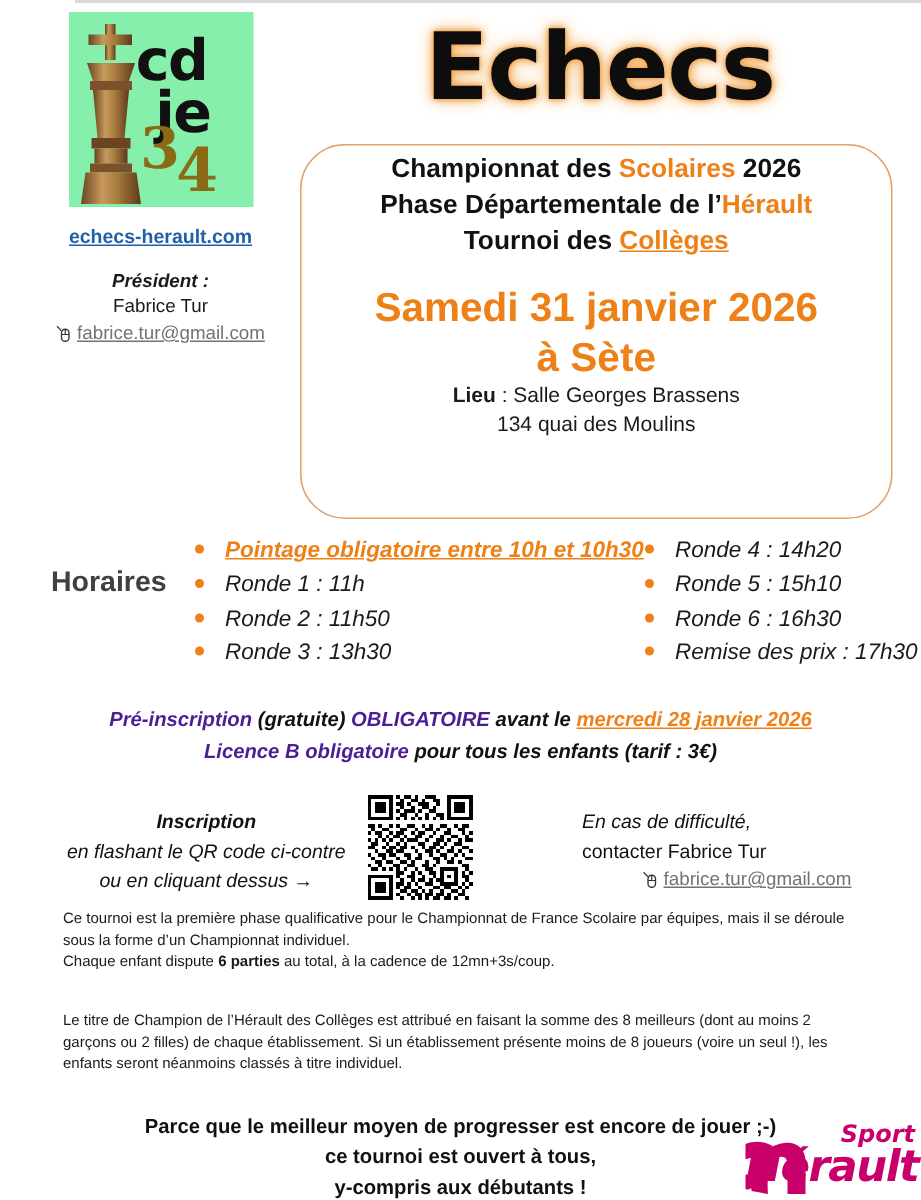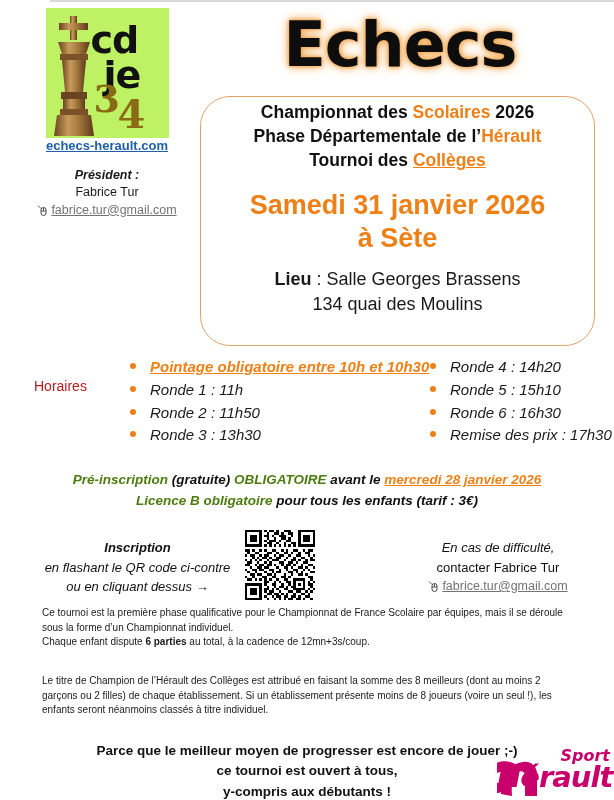--- a/index.html
+++ b/index.html
@@ -10,38 +10,38 @@
     color:#1a1a1a;
     position:relative;
     overflow:hidden;
   }
   .top-rule{position:absolute;left:50px;top:0;width:564px;height:2px;background:#d9d9d9;}
 
   
   .logo-col{position:absolute;left:14px;top:8px;width:186px;text-align:center;}
   .logo-box{
     width:123px;height:130px;margin:0 auto;
-    background:#bef264;position:relative;overflow:hidden;
+    background:#86efac;position:relative;overflow:hidden;
   }
   .king{
     position:absolute;left:4px;top:6px;width:52px;height:124px;
   }
   .logo-cd,.logo-je,.logo-34{
     position:absolute;font-weight:bold;color:#111;
     font-family:"DejaVu Sans", sans-serif;letter-spacing:-1px;
   }
   .logo-cd{left:45px;top:10px;font-size:38px;}
   .logo-je{left:58px;top:45px;font-size:38px;}
   .logo-3{position:absolute;left:48px;top:68px;font-size:38px;color:#8a6a14;
           font-family:"DejaVu Serif", serif;font-weight:bold;}
   .logo-4{position:absolute;left:72px;top:82px;font-size:40px;color:#8a6a14;
           font-family:"DejaVu Serif", serif;font-weight:bold;}
 
   .site-link{
-    display:block;margin-top:0;font-size:13px;font-weight:bold;
+    display:block;margin-top:12px;font-size:13px;font-weight:bold;
     color:#2060a8;text-decoration:underline;cursor:pointer;
   }
   .pres-block{margin-top:14px;font-size:12.5px;line-height:1.35;}
   .pres-title{font-weight:bold;font-style:italic;}
   .pres-name{}
   .pres-mail-row{display:flex;align-items:center;justify-content:center;gap:3px;margin-top:1px;}
   .mail-link{color:#737373;text-decoration:underline;font-size:12.5px;cursor:pointer;}
   .mouse-ico{display:inline-block;width:11px;height:12px;position:relative;top:1px;}
 
   
@@ -63,57 +63,57 @@
   }
   .panel-inner{position:absolute;left:200px;top:100px;width:395px;text-align:center;z-index:4;}
   .sub1,.sub2,.sub3{
     font-size:17.5px;font-weight:bold;line-height:1.38;color:#111;
   }
   .or{color:#ED8017;}
   .or-u{color:#ED8017;text-decoration:underline;text-align:center;}
   .bigdate{
     margin-top:17px;font-size:27px;font-weight:bold;color:#ED8017;line-height:1.2;
   }
-  .lieu{margin-top:13px;font-size:18px;color:#1a1a1a;line-height:1.35;}
+  .lieu{font-size:14px;color:#1a1a1a;line-height:1.35;}
   .lieu b{font-weight:bold;}
 
   
   .horaires-label{
-    position:absolute;left:34px;top:378px;font-size:14px;font-weight:normal;color:#b91c1c;
+    position:absolute;left:34px;top:378px;font-size:19px;font-weight:bold;color:#404040;
   }
   .sched{position:absolute;top:356px;font-size:15px;line-height:1.52;color:#1a1a1a;font-style:italic;}
   .sched.col-a{left:128px;width:300px;}
   .sched.col-b{left:428px;width:190px;}
   .sched li{list-style:none;position:relative;padding-left:22px;white-space:nowrap;}
   .sched ul{margin:0;padding:0;}
   .sched li:before{
     content:"";position:absolute;left:2px;top:7px;width:6px;height:6px;
     border-radius:50%;background:#ED8017;
   }
   .hl-point{color:#ED8017;font-weight:bold;text-decoration:underline;}
 
   
   .warn{
     position:absolute;left:0;top:470px;width:614px;text-align:center;
     font-size:13.5px;font-style:italic;font-weight:bold;line-height:1.55;color:#111;
   }
-  .warn .o{color:#4d7c0f;}
+  .warn .o{color:#4c1d95;}
   .warn .ou{color:#ED8017;text-decoration:underline;}
 
   
   .insc-text{
     position:absolute;left:40px;top:538px;width:195px;text-align:center;
     font-size:13px;font-style:italic;line-height:1.5;color:#111;
   }
   .insc-text .t{font-weight:bold;}
   .qr{
     position:absolute;left:240px;top:530px;width:80px;height:70px;cursor:pointer;
   }
   .difficulte{
-    position:absolute;left:388px;top:538px;width:220px;text-align:center;
+    position:absolute;left:388px;top:538px;width:220px;
     font-size:13px;line-height:1.5;color:#111;
   }
   .difficulte .i{font-style:italic;}
   .dif-mail-row{display:flex;align-items:center;justify-content:center;gap:3px;}
 
   
   .para{
     position:absolute;left:42px;width:528px;font-size:10px;line-height:1.47;color:#1a1a1a;
   }
   .para b{font-weight:bold;}

